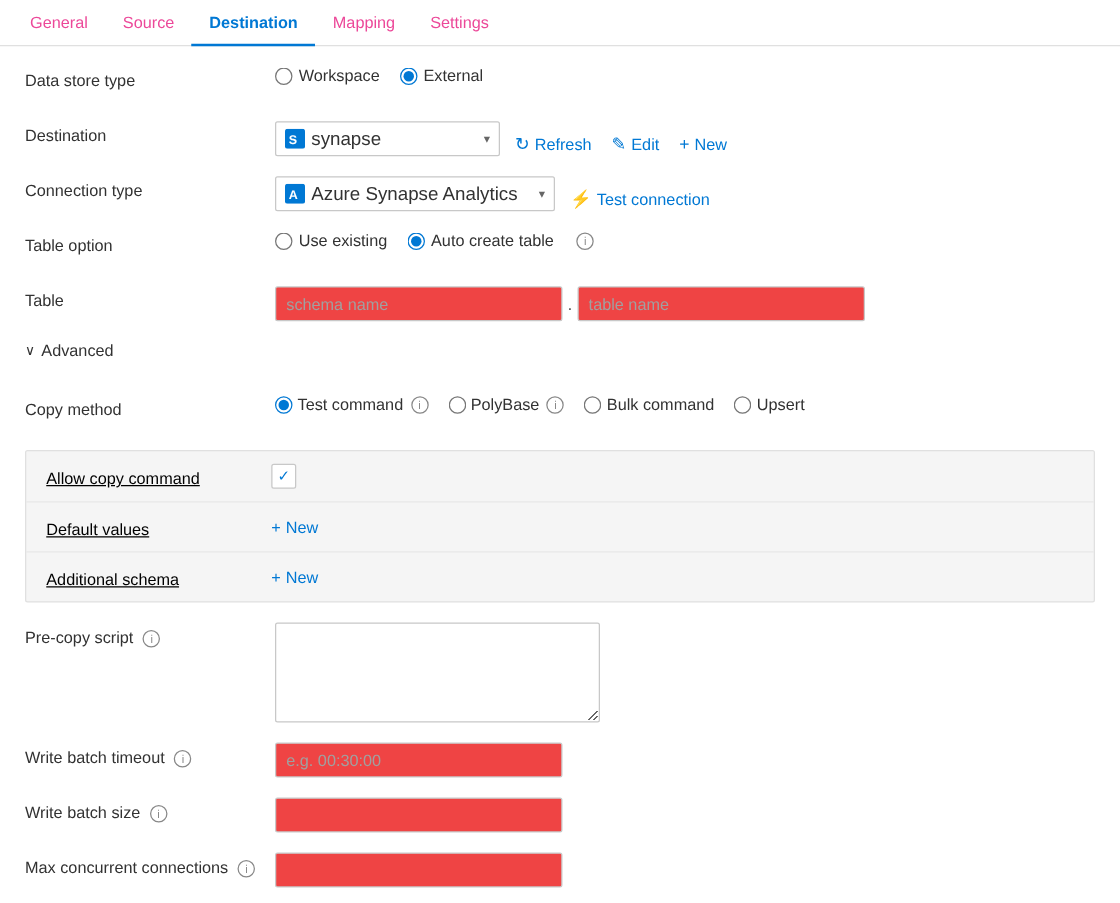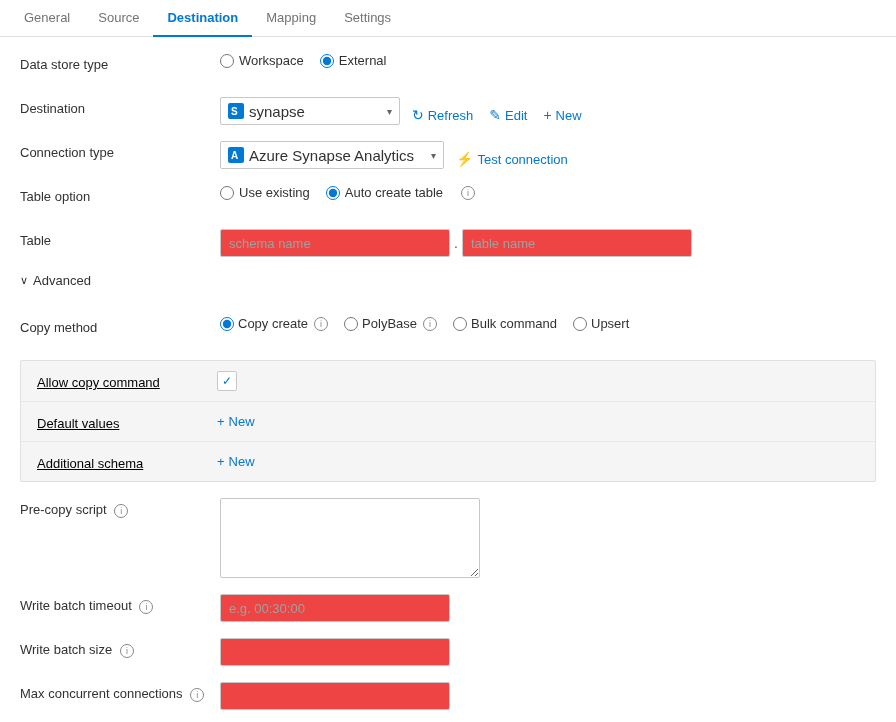--- a/index.html
+++ b/index.html
@@ -6,21 +6,21 @@
     body { font-family: 'Segoe UI', Arial, sans-serif; font-size: 13px; color: #323232; background: #fff; }
 
     .tabs {
       display: flex;
       border-bottom: 1px solid #e0e0e0;
       padding: 0 10px;
     }
     .tab {
       padding: 10px 14px;
       cursor: pointer;
-      color: #737373;
+      color: #ec4899;
       font-size: 13px;
       border-bottom: 2px solid transparent;
       margin-bottom: -1px;
     }
     .tab.active {
       color: #0078d4;
       border-bottom: 2px solid #0078d4;
       font-weight: 600;
     }
 
@@ -339,21 +339,21 @@
       <span>Advanced</span>
     </button>
   </div>
 
   <div class="form-row">
     <div class="form-label">Copy method</div>
     <div class="form-control">
       <div class="copy-method-row">
         <label class="copy-option">
           <input type="radio" name="copyMethod" checked="" style="">
-          <span>Copy create</span>
+          <span>Test command</span>
           <span class="info-icon">i</span>
         </label>
         <label class="copy-option">
           <input type="radio" name="copyMethod" style="">
           <span>PolyBase</span>
           <span class="info-icon">i</span>
         </label>
         <label class="copy-option">
           <input type="radio" name="copyMethod" style="">
           <span>Bulk command</span>

